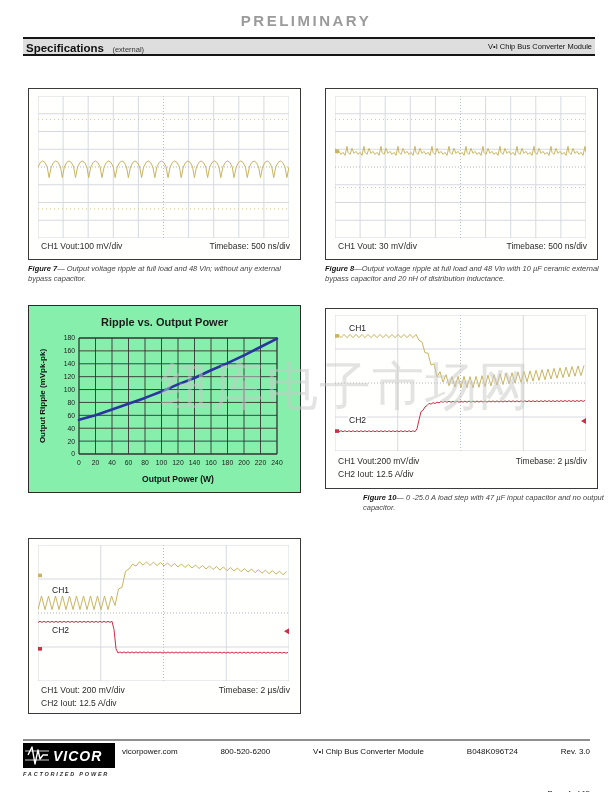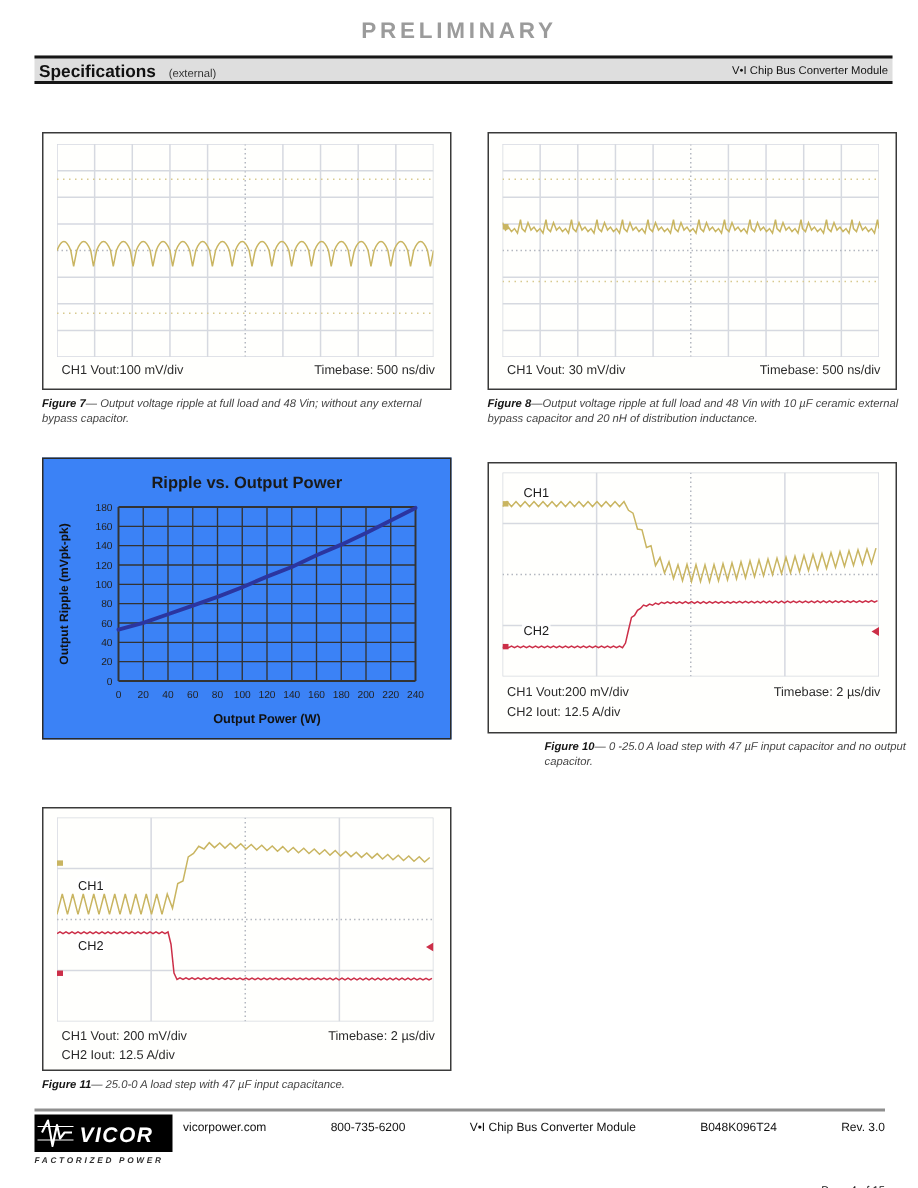--- a/index.html
+++ b/index.html
@@ -10,21 +10,21 @@
   .prelim{left:0;top:12px;width:612px;text-align:center;font-size:15px;font-weight:bold;
           letter-spacing:2.5px;color:#9b9b9b;}
   .specbar{left:23px;top:37px;width:566px;height:15px;background:#dedede;
            border-top:2.5px solid #161616;border-bottom:2px solid #161616;
            display:flex;align-items:center;justify-content:space-between;padding:0 3px;box-sizing:content-box;}
   .spectitle{font-size:11.5px;font-weight:bold;color:#111;}
   .speccont{font-size:7.5px;color:#333;font-weight:normal;margin-left:4px;}
   .specright{font-size:7.5px;color:#111;}
   
   .scopebox{border:1.5px solid #3a3a3a;background:#fffffd;}
-  .chartbox{border:1.5px solid #2a2a2a;background:#3b82f6;}
+  .chartbox{border:1.5px solid #2a2a2a;background:#86efac;}
   .scopetext{position:absolute;left:12px;right:10px;display:flex;justify-content:space-between;
              font-size:8.5px;color:#2b2b2b;}
   .chlabel{position:absolute;font-size:8.5px;color:#1a1a1a;background:rgba(255,255,255,.85);
            padding:0 1px;line-height:10px;}
   .cap{position:absolute;font-size:7.5px;font-style:italic;color:#454545;line-height:1.3;}
   .cap .b{font-weight:bold;color:#161616;}
   .charttitle{position:absolute;left:0;width:100%;text-align:center;font-size:11px;
               font-weight:bold;color:#1a1a1a;top:10px;}
   
   .watermark{left:160px;top:352px;width:420px;font-size:52px;color:#c9c9c9;opacity:.5;
@@ -233,37 +233,35 @@
     <div class="chlabel" style="left:22px;top:46px;">CH1</div>
     <div class="chlabel" style="left:22px;top:86px;">CH2</div>
     <div class="scopetext" style="top:146px;">
       <span>CH1 Vout: 200 mV/div</span>
       <span>Timebase: 2 µs/div</span>
     </div>
     <div class="scopetext" style="top:159px;">
       <span>CH2 Iout: 12.5 A/div</span>
     </div>
   </div>
-  <div class="cap" style="left:28px;top:718px;width:274px;">
-    <span class="b">Figure 11</span><span>— 25.0-0 A load step with 47 µF input capacitance.</span>
-  </div>
-
+
+  <div class="abs watermark">纽库电子市场网</div>
 
   <div class="abs footline"></div>
   <div class="abs logobox">
     <svg width="92" height="25" viewBox="0 0 92 25">
       <line x1="2" y1="8" x2="26" y2="8" stroke="#fff" stroke-width="0.8"></line>
       <line x1="2" y1="17" x2="26" y2="17" stroke="#fff" stroke-width="0.8"></line>
       <polyline points="5,12 9,4 12,21 15,7 17,16 20,12 25,12" fill="none" stroke="#fff" stroke-width="1.4" stroke-linejoin="round"></polyline>
       <text x="30" y="18" fill="#fff" font-size="14" font-weight="bold" font-style="italic" letter-spacing="1" font-family="Liberation Sans, sans-serif" id="logo-text">VICOR</text>
     </svg>
   </div>
   <div class="abs factorized">FACTORIZED POWER</div>
   <div class="abs footrow">
     <span>vicorpower.com</span>
-    <span>800-735-6200</span>
+    <span>800-520-6200</span>
     <span>V•I Chip Bus Converter Module</span>
     <span>B048K096T24</span>
     <span>Rev. 3.0</span>
   </div>
   <div class="abs pagenum">Page 4 of 15</div>
 
 </div>
 
 </body></html>

